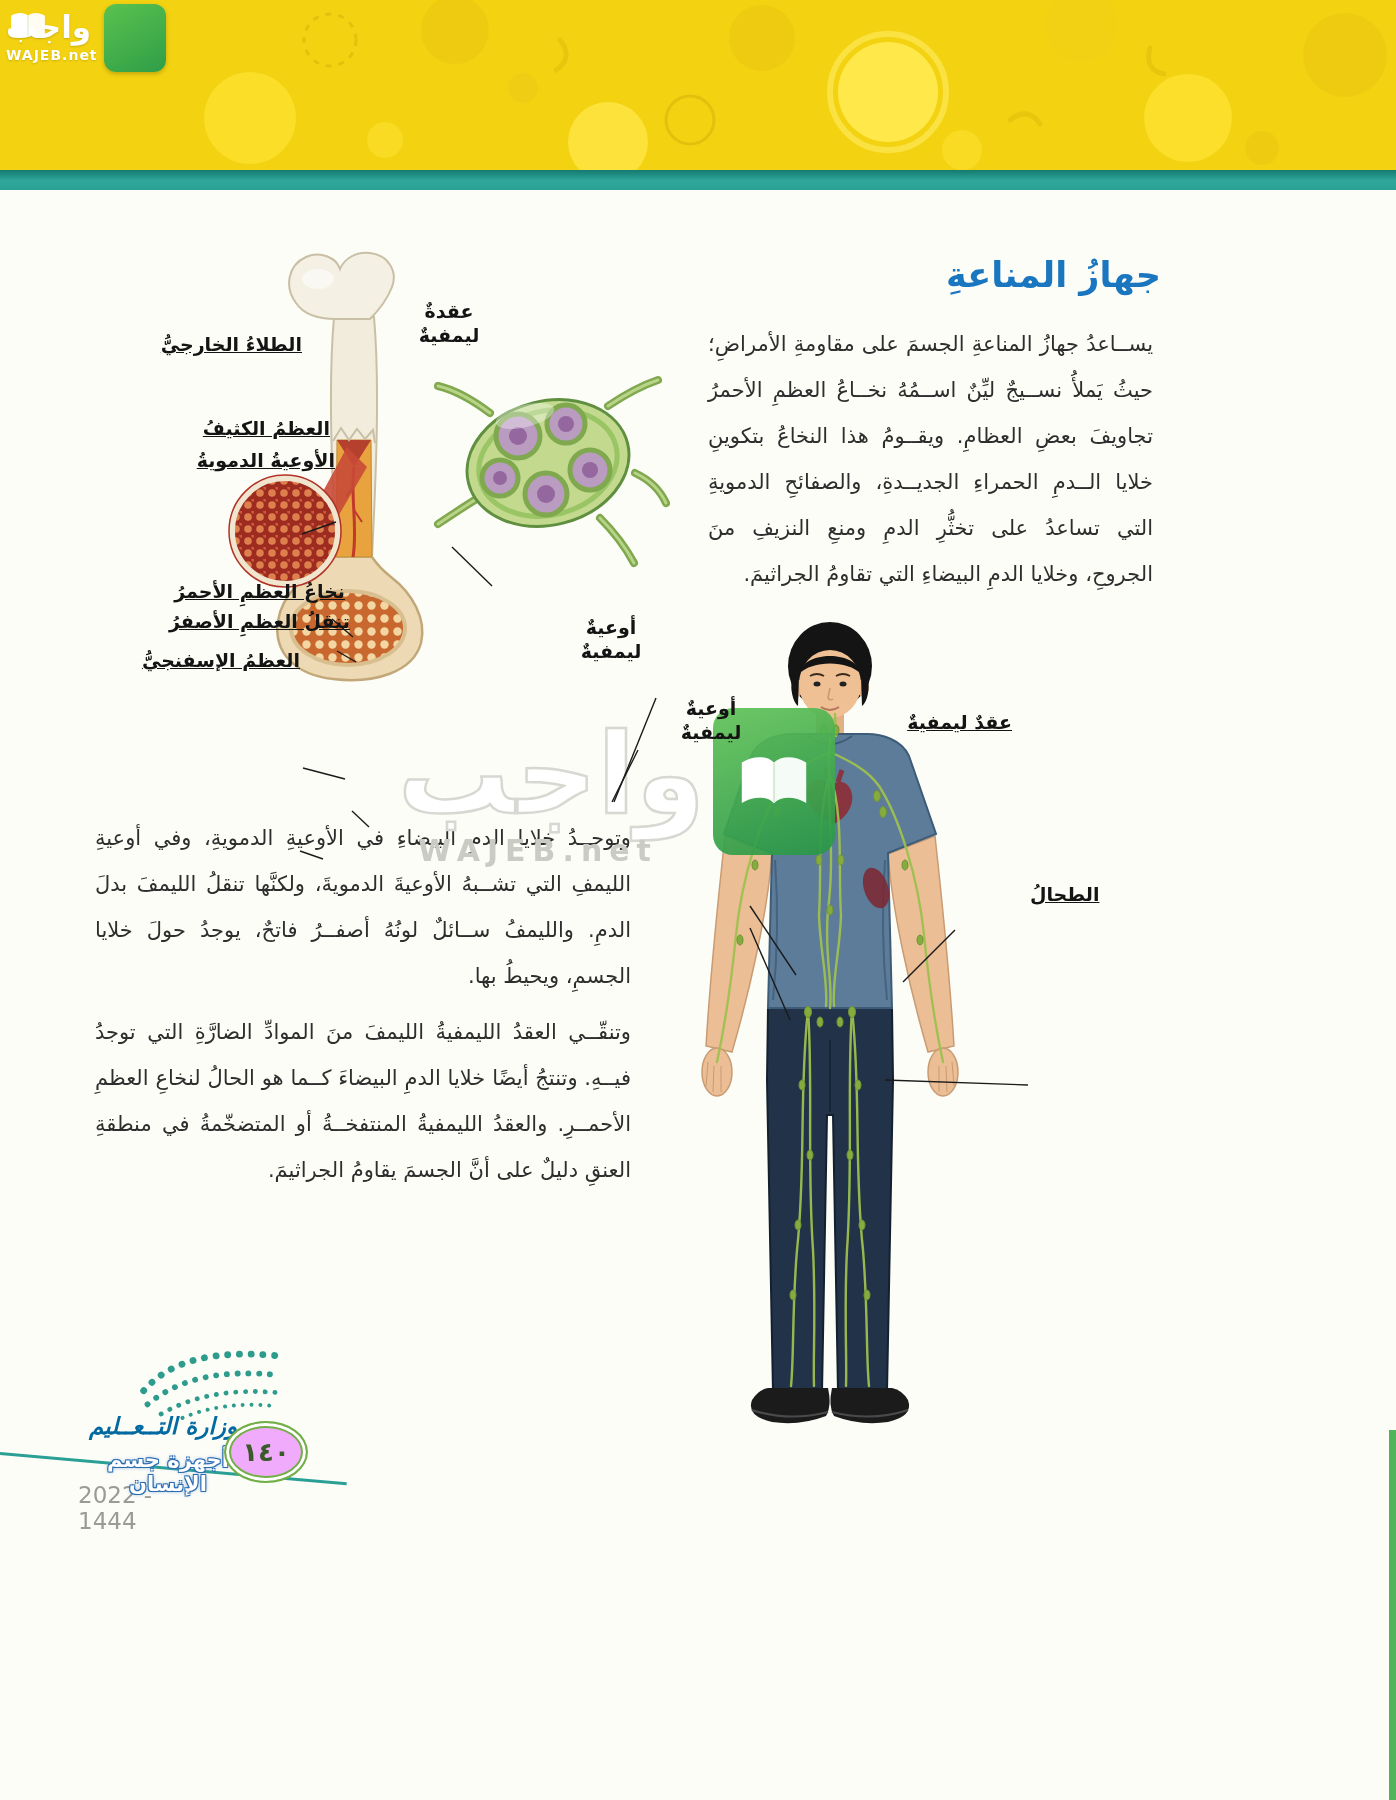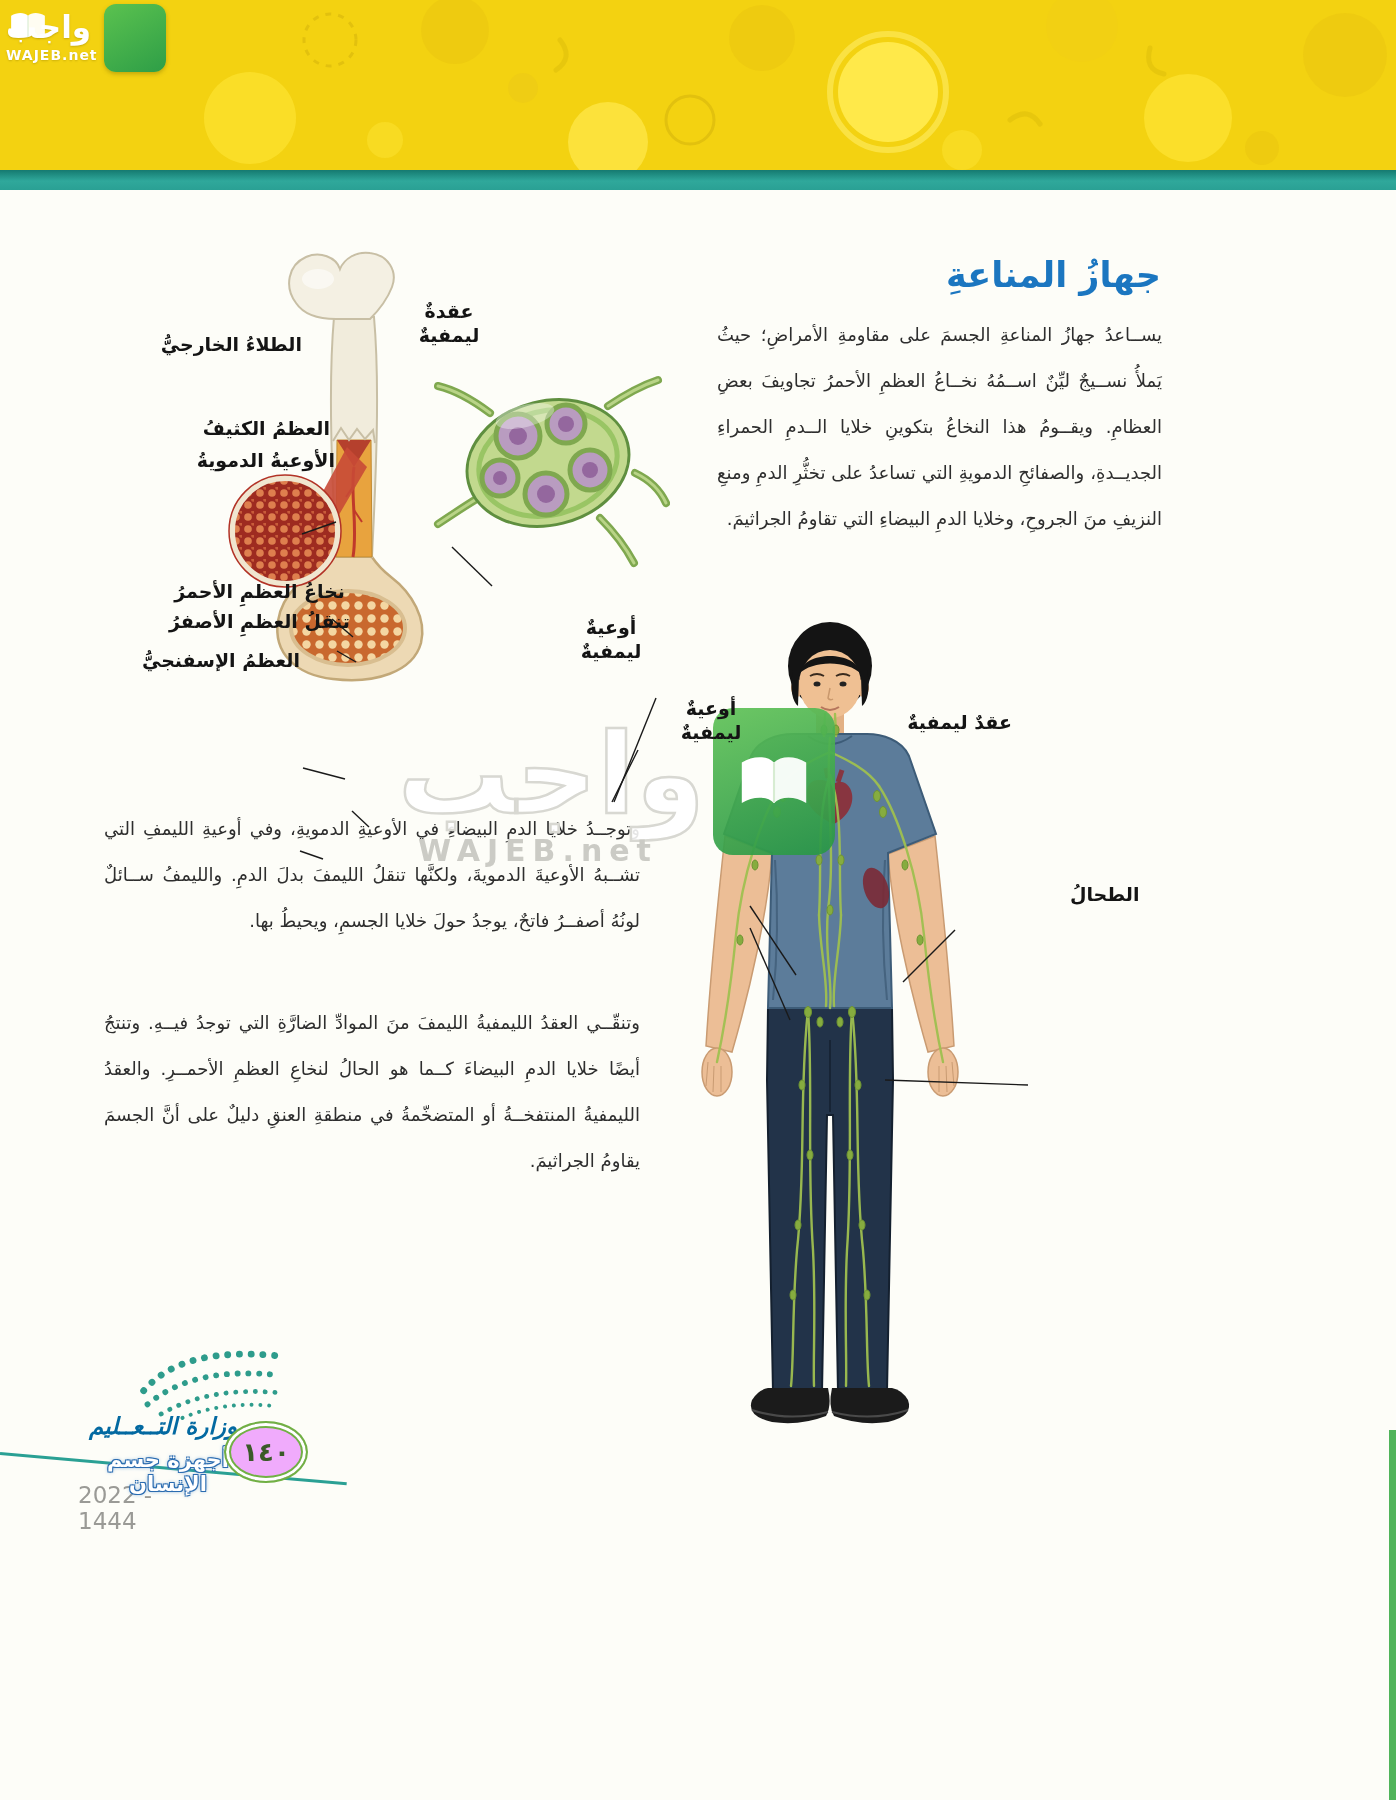--- a/index.html
+++ b/index.html
@@ -16,44 +16,44 @@
   .brand-ar{font-size:31px;font-weight:bold;color:#ffffff;text-shadow:0 1px 2px rgba(120,100,0,.35);line-height:1;}
   .brand-net{font-size:14px;font-weight:bold;color:#ffffff;letter-spacing:1px;margin-top:4px;text-shadow:0 1px 2px rgba(120,100,0,.3);}
   .brand-book{width:62px;height:68px;border-radius:12px;background:linear-gradient(150deg,#5BC24F,#2E9E47);
     box-shadow:0 2px 4px rgba(100,85,0,.35);display:flex;align-items:center;justify-content:center;}
   .brand-book svg{width:44px;height:44px;}
   .teal-stripe{position:absolute;left:0;top:170px;width:1396px;height:20px;
     background:linear-gradient(#157A70,#2FA89B 55%,#2AA094);}
   
   .content{position:absolute;left:0;top:190px;width:1396px;height:1610px;}
   .title{position:absolute;top:56px;right:226px;margin:9px;font-size:35px;font-weight:bold;color:#1B76C0;z-index:3;}
-  .para{position:absolute;margin:8px;font-size:18px;line-height:46px;text-align:justify;text-align-last:right;color:#2E2E2E;z-index:3;}
+  .para{position:absolute;margin:17px;font-size:21px;line-height:46px;text-align:justify;text-align-last:right;color:#2E2E2E;z-index:3;}
   .para1{top:114px;right:226px;width:445px;}
   .para2{top:608px;right:748px;width:536px;}
   .para3{top:802px;right:748px;width:536px;}
   
   .fig{position:absolute;margin:0;z-index:2;}
   .bone-fig{left:170px;top:45px;width:300px;height:480px;}
   .node-fig{left:430px;top:168px;width:240px;height:220px;}
   .body-fig{left:680px;top:420px;width:370px;height:840px;}
   .fig svg{width:100%;height:100%;display:block;}
   
   .lbl{position:absolute;font-size:19px;font-weight:bold;color:#141414;line-height:1.25;z-index:9;text-align:center;}
-  .lbl.nw{white-space:nowrap;}
+  .lbl.nw{white-space:nowrap;text-decoration:underline;}
   .lbl-periosteum{top:143px;right:1094px;}
   .lbl-compact{top:227px;right:1066px;}
   .lbl-vessels{top:259px;right:1061px;}
   .lbl-redmarrow{top:390px;right:1051px;}
   .lbl-yellowmarrow{top:420px;right:1046px;}
   .lbl-spongy{top:459px;right:1096px;}
   .lbl-nodefig-node{top:110px;right:914px;width:66px;}
   .lbl-nodefig-vessels{top:426px;left:576px;width:70px;}
   .lbl-body-vessels{top:507px;left:676px;width:70px;}
   .lbl-body-nodes{top:521px;right:384px;margin-left:33px;}
-  .lbl-spleen{top:693px;left:1030px;margin-left:40px;}
+  .lbl-spleen{top:693px;left:1030px;}
   
   .lines-svg{position:absolute;left:0;top:0;width:1396px;height:1800px;pointer-events:none;z-index:8;}
   
   .watermark{position:absolute;left:0;top:0;width:1396px;height:1800px;pointer-events:none;z-index:7;}
   .wm-ar{position:absolute;left:400px;top:718px;width:305px;text-align:right;font-size:112px;font-weight:bold;
     color:rgba(255,255,255,.88);-webkit-text-stroke:2.5px #D8D8D2;line-height:1;direction:rtl;}
   .wm-net{position:absolute;left:418px;top:833px;width:235px;text-align:center;font-size:30px;font-weight:bold;
     letter-spacing:7px;color:#CBCBC5;direction:ltr;}
   .wm-book{position:absolute;left:713px;top:708px;width:122px;height:147px;border-radius:20px;
     background:linear-gradient(160deg,rgba(96,194,87,.92),rgba(40,150,70,.92));

